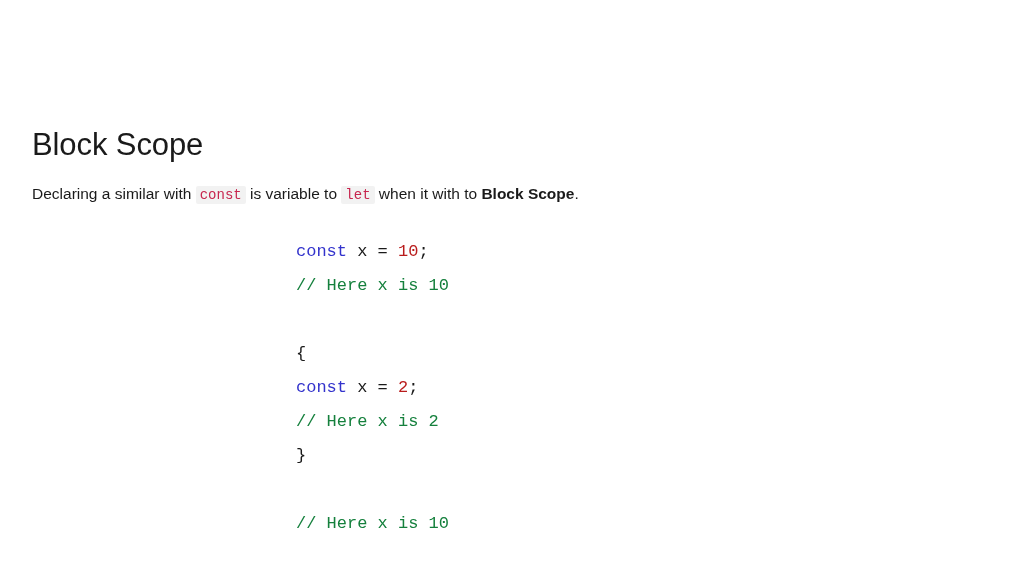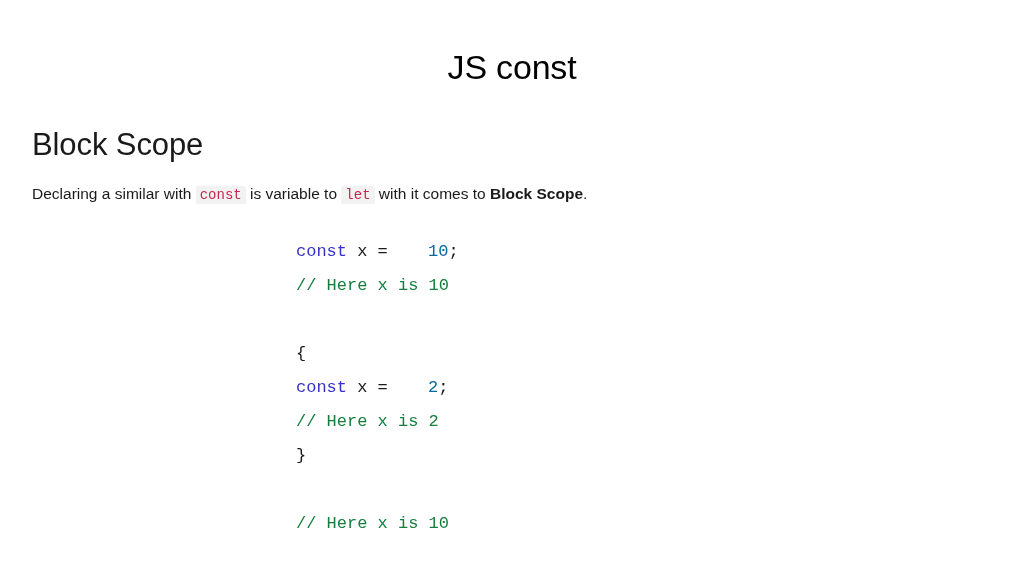--- a/index.html
+++ b/index.html
@@ -93,33 +93,32 @@
     color: #1a1a1a;
   }
   .code-line {
     height: 34px;
     white-space: pre;
   }
   .code-line.blank { color: transparent; }
 
   .tok { white-space: pre; }
   .tok-keyword { color: #3333cc; }
-  .tok-number  { color: #0369a1; margin-left: 30px; }
+  .tok-number  { color: #b91c1c; }
   .tok-comment { color: #15803d; }
   .tok-plain   { color: #1a1a1a; }
   .tok-punct   { color: #1a1a1a; }
 </style>
 </head>
 <body>
 
 <div class="slide">
 
-  <h1 class="slide-title">JS const</h1>
 
   <h2 class="section-heading">Block Scope</h2>
 
   <p class="description">
-    <span class="seg">Declaring a similar with </span><code class="inline-code">const</code><span class="seg"> is variable to </span><code class="inline-code">let</code><span class="seg"> with it comes to </span><strong class="bold-term">Block Scope</strong><span class="seg">.</span>
+    <span class="seg">Declaring a similar with </span><code class="inline-code">const</code><span class="seg"> is variable to </span><code class="inline-code">let</code><span class="seg"> when it with to </span><strong class="bold-term">Block Scope</strong><span class="seg">.</span>
   </p>
 
   <pre class="code-block"><div class="code-line"><span class="tok tok-keyword">const</span><span class="tok tok-plain"> x = </span><span class="tok tok-number">10</span><span class="tok tok-punct">;</span></div><div class="code-line"><span class="tok tok-comment">// Here x is 10</span></div><div class="code-line blank">&nbsp;</div><div class="code-line"><span class="tok tok-punct">{</span></div><div class="code-line"><span class="tok tok-keyword">const</span><span class="tok tok-plain"> x = </span><span class="tok tok-number">2</span><span class="tok tok-punct">;</span></div><div class="code-line"><span class="tok tok-comment">// Here x is 2</span></div><div class="code-line"><span class="tok tok-punct">}</span></div><div class="code-line blank">&nbsp;</div><div class="code-line"><span class="tok tok-comment">// Here x is 10</span></div></pre>
 
 </div>
 
 </body></html>

